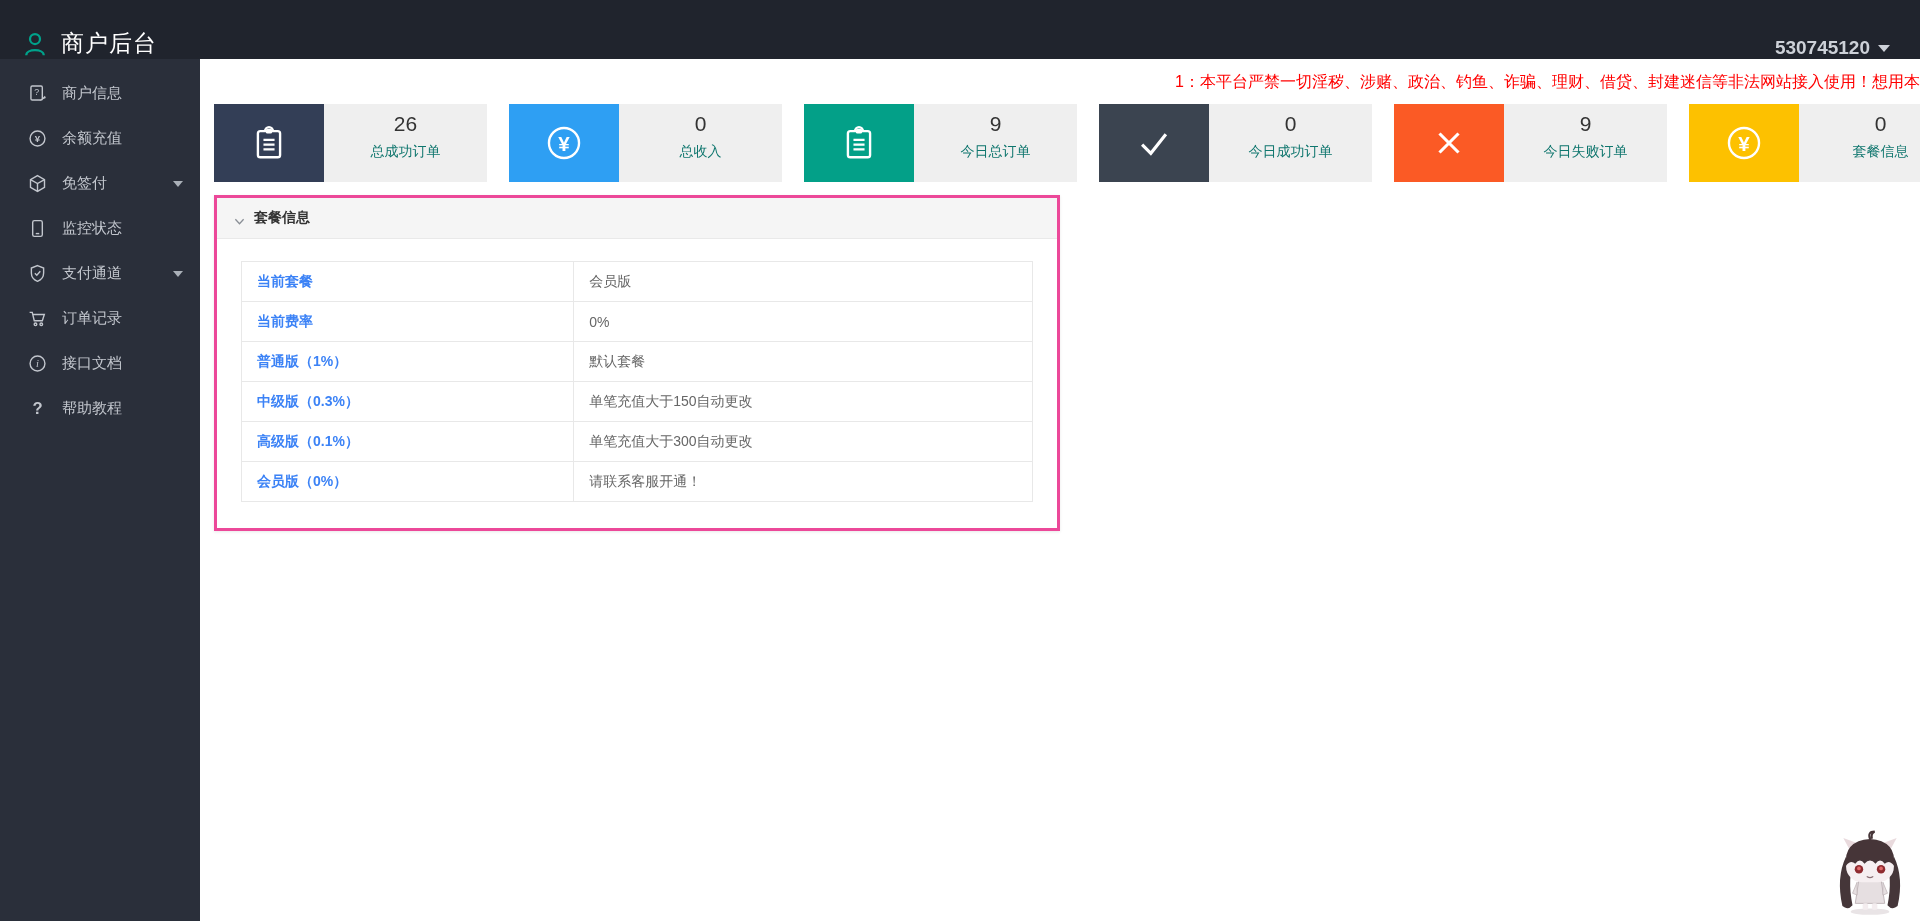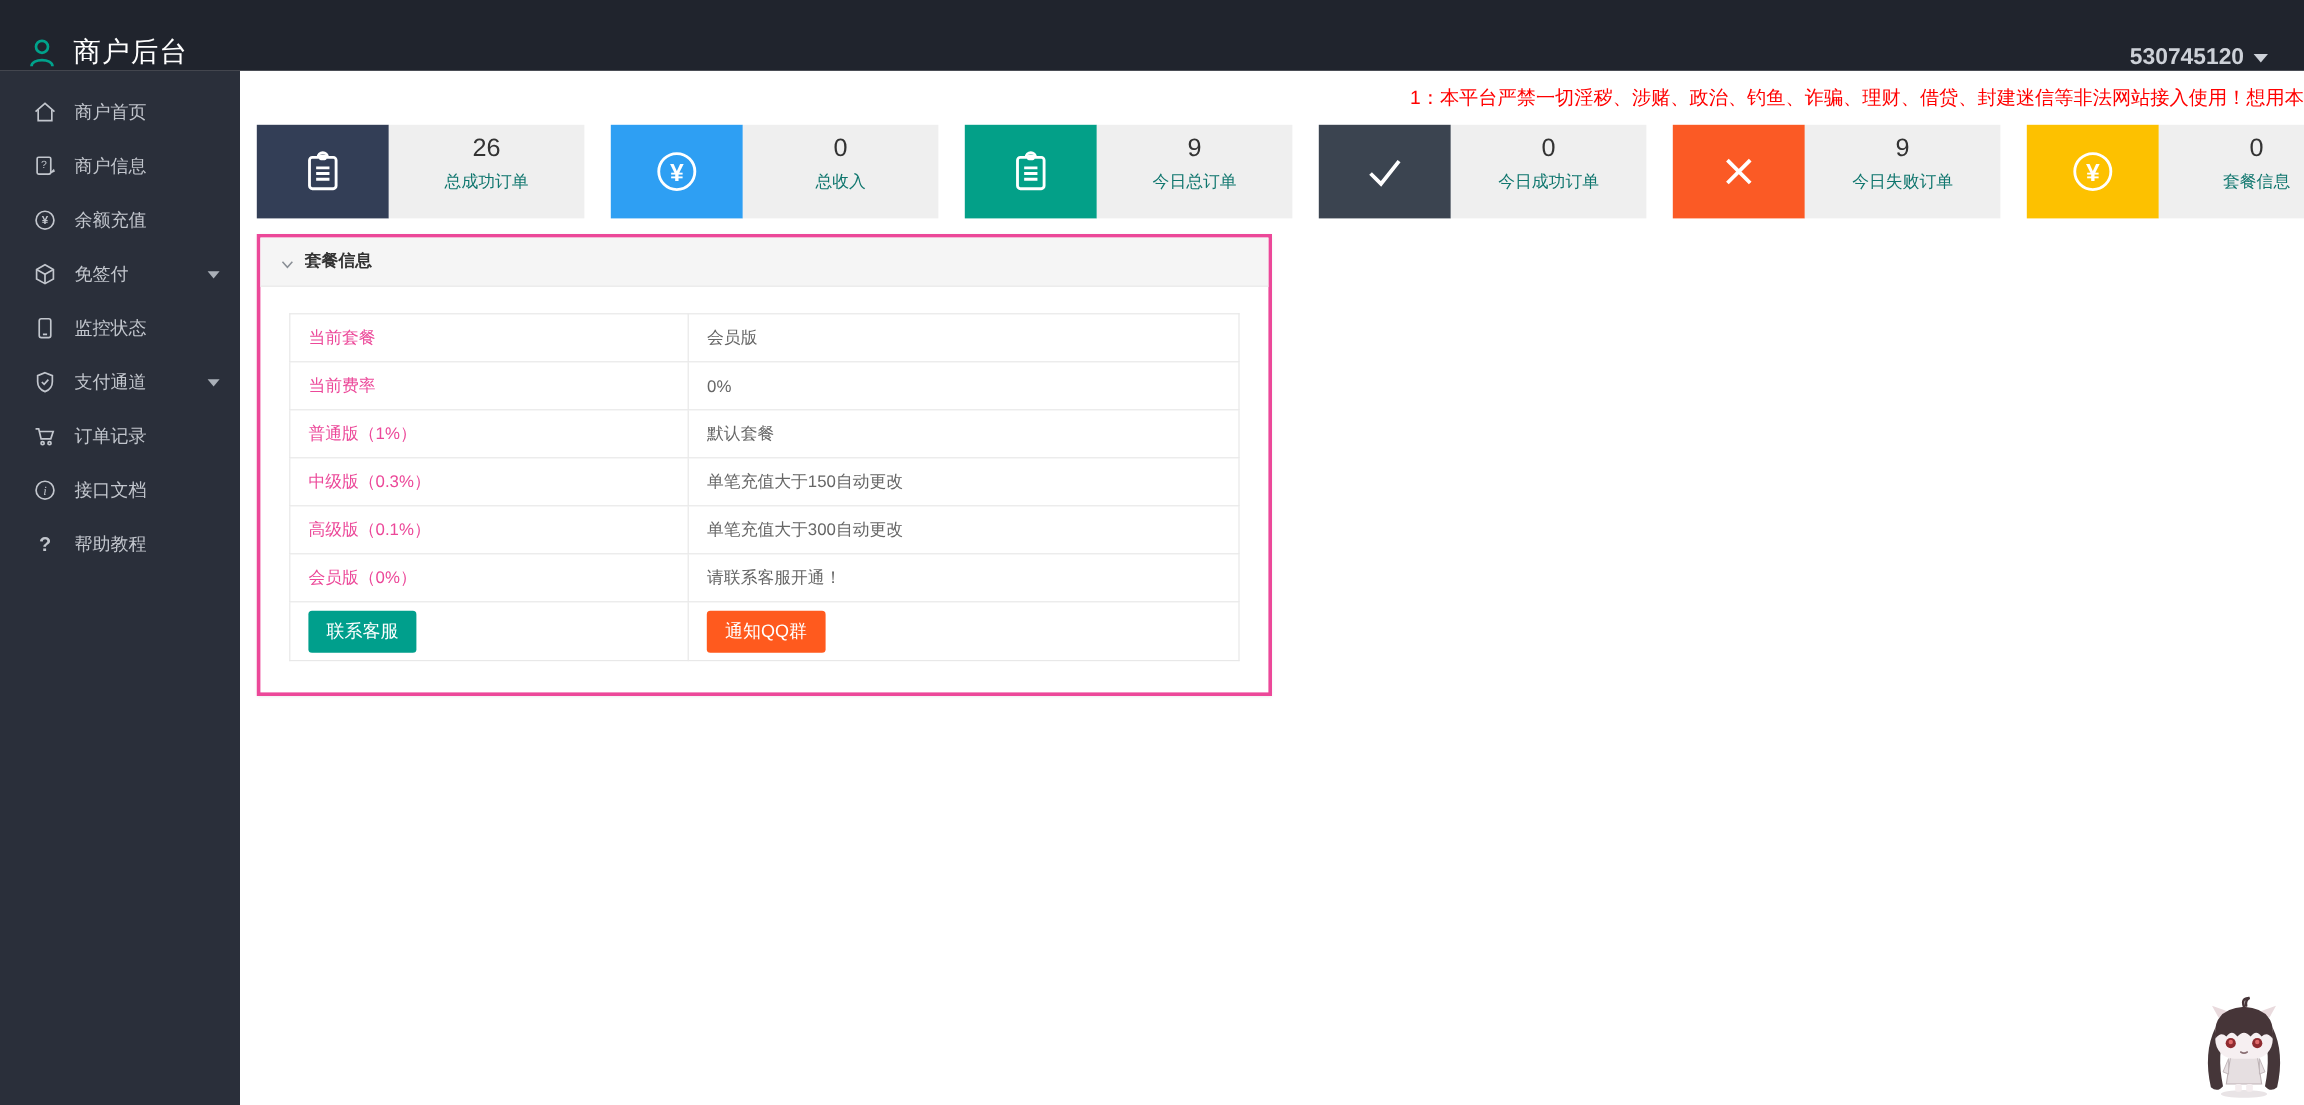--- a/index.html
+++ b/index.html
@@ -53,21 +53,21 @@
   }
   .panel-header{
     height:40px;background:#f5f5f5;border-bottom:1px solid #e9e9e9;
     display:flex;align-items:center;padding-left:17px;gap:9px;
   }
   .panel-chevron{width:11px;height:11px;color:#8a8f96;}
   .panel-title{font-size:14px;font-weight:bold;color:#333;}
   .panel-body{padding:22px 24px 26px 24px;}
   table.rate{width:100%;border-collapse:collapse;font-size:14px;}
   table.rate td{border:1px solid #e8e8e8;height:39px;padding:0 15px;}
-  td.cell-label{width:42%;font-weight:normal;color:#ec4899;}
+  td.cell-label{width:42%;font-weight:bold;color:#3b82f6;}
   td.cell-value{color:#666;}
   .red-text{color:#ff0000;}
   tr.btn-row td{height:48px;}
   .btn{display:inline-block;border:none;border-radius:3px;color:#fff;font-size:15px;
     padding:8px 15px;cursor:pointer;font-family:inherit;}
   .btn-teal{background:#009f8c;}
   .btn-orange{background:#ff5a1e;}
   
   .mascot{position:absolute;right:4px;bottom:1px;width:92px;height:94px;}
 </style>
@@ -85,29 +85,20 @@
     <span class="brand-title">商户后台</span>
   </div>
   <div class="user-box">
     <span class="user-id">530745120</span>
     <span class="tri-down"></span>
   </div>
 </div>
 
 <div class="sidebar">
 
-  <div class="menu-item">
-    <span class="menu-icon">
-      <svg viewBox="0 0 24 24" fill="none" stroke="currentColor" stroke-width="1.6">
-        <path d="M3 11.5 L12 3.5 L21 11.5"></path>
-          <path d="M5.5 9.8 V20 H18.5 V9.8"></path>
-      </svg>
-    </span>
-    <span>商户首页</span>
-  </div>
 
   <div class="menu-item">
     <span class="menu-icon">
       <svg viewBox="0 0 24 24" fill="none" stroke="currentColor" stroke-width="1.6">
         <rect x="4.5" y="3.5" width="13" height="16" rx="1.5"></rect>
         <text x="11" y="14" font-size="10" fill="currentColor" stroke="none" text-anchor="middle">?</text>
         <path d="M14 20.5 L20.5 14.5 L21.5 17 Z" fill="currentColor" stroke="none"></path>
       </svg>
     </span>
     <span>商户信息</span>
@@ -304,28 +295,20 @@
             <td class="cell-label">中级版（0.3%）</td>
             <td class="cell-value">单笔充值大于150自动更改</td>
           </tr>
           <tr>
             <td class="cell-label">高级版（0.1%）</td>
             <td class="cell-value">单笔充值大于300自动更改</td>
           </tr>
           <tr>
             <td class="cell-label">会员版（0%）</td>
             <td class="cell-value">请联系客服开通！</td>
-          </tr>
-          <tr class="btn-row">
-            <td>
-              <button class="btn btn-teal">联系客服</button>
-            </td>
-            <td>
-              <button class="btn btn-orange">通知QQ群</button>
-            </td>
           </tr>
         </tbody>
       </table>
     </div>
   </div>
 
 </div>
 
 <div class="mascot">
   <svg viewBox="0 0 100 100" width="92" height="94">

